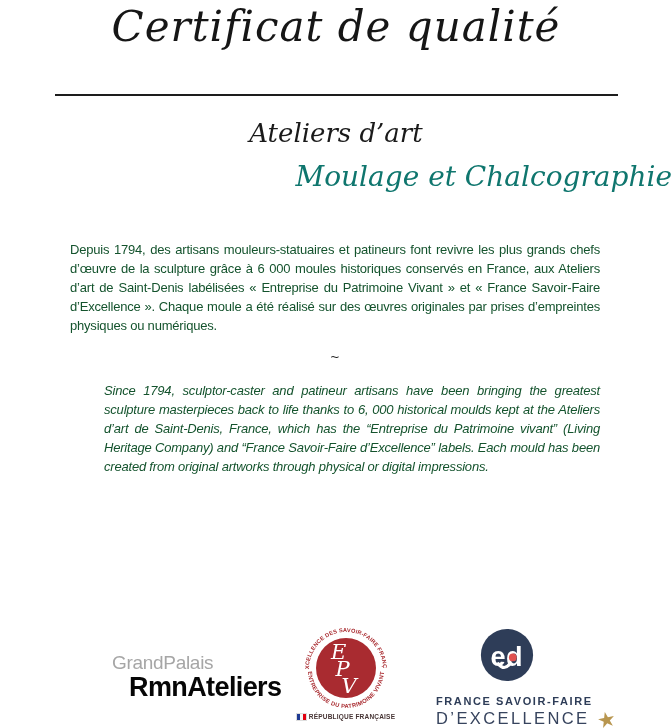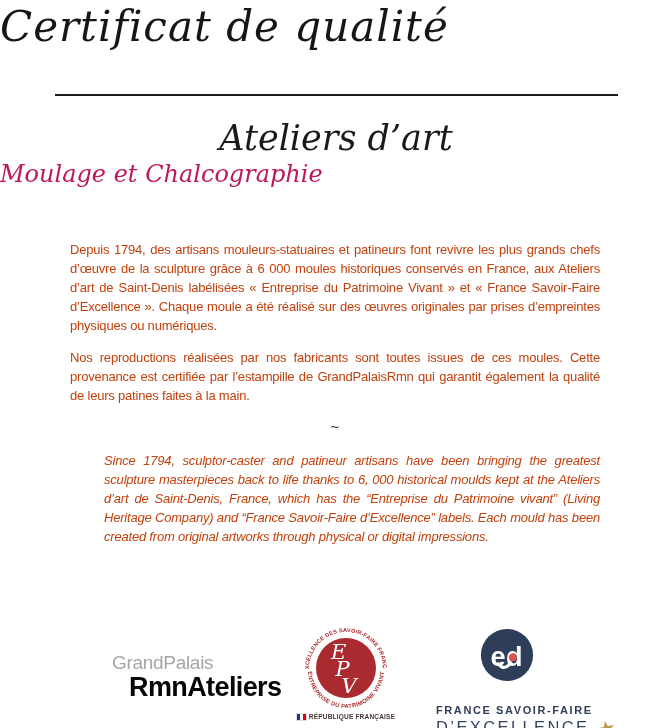--- a/index.html
+++ b/index.html
@@ -11,63 +11,64 @@
     background: #ffffff;
     overflow: hidden;
     font-family: "Liberation Sans", sans-serif;
     color: #1b1b1b;
   }
 
   
   .cert-title {
     position: absolute;
     top: 2px; left: 0; right: 0;
+    text-align: center;
     font-family: "DejaVu Serif", serif;
     font-style: italic;
     font-size: 42px;
     letter-spacing: 1px;
     color: #161616;
   }
   .title-divider {
     position: absolute;
     top: 94px; left: 55px;
     width: 563px;
     border-top: 2px solid #1d1d1d;
   }
   .subtitle-1 {
     position: absolute;
     top: 118px; left: 0; right: 0;
     text-align: center;
     font-family: "DejaVu Serif", serif;
     font-style: italic;
-    font-size: 35px;
+    font-size: 26px;
     color: #1a1a1a;
   }
   .subtitle-2 {
     position: absolute;
     top: 160px; left: 0; right: 0;
-    text-align: left;
+    text-align: right;
     font-family: "DejaVu Serif", serif;
     font-style: italic;
-    font-size: 24px;
-    color: #be185d;
+    font-size: 28px;
+    color: #0f766e;
   }
 
   
   .textblock {
     position: absolute;
     top: 240px; left: 70px;
     width: 530px;
   }
   .textblock p {
     font-size: 13px;
     line-height: 19px;
     letter-spacing: -0.2px;
     text-align: justify;
-    color: #c2410c;
+    color: #14532d;
     margin-bottom: 13px;
   }
   .textblock p.en {
     font-style: italic;
     margin-left: 34px;
   }
   .tilde-sep {
     text-align: center;
     font-size: 15px;
     color: #1c1c1c;
@@ -115,21 +116,21 @@
   .fr-flag {
     display: inline-block;
     width: 9px; height: 6px;
     background: linear-gradient(to right, #1f3a93 33%, #f5f5f5 33%, #f5f5f5 66%, #e1000f 66%);
     outline: 1px solid #ddd;
   }
 
   
   .ed-logo { position: absolute; left: 436px; top: 0; width: 142px; text-align: center; }
   .ed-line1 {
-    margin-top: 16px;
+    margin-top: 7px;
     font-size: 11px;
     font-weight: bold;
     letter-spacing: 1.6px;
     color: #2e3d58;
     white-space: nowrap;
   }
   .ed-line2 {
     margin-top: 2px;
     font-size: 16.5px;
     font-weight: 400;
@@ -153,21 +154,20 @@
 <div class="page">
 
   <div class="cert-title">Certificat de qualité</div>
   <div class="title-divider"></div>
 
   <div class="subtitle-1">Ateliers d’art</div>
   <div class="subtitle-2">Moulage et Chalcographie</div>
 
   <div class="textblock">
     <p>Depuis 1794, des artisans mouleurs-statuaires et patineurs font revivre les plus grands chefs d’œuvre de la sculpture grâce à 6 000 moules historiques conservés en France, aux Ateliers d’art de Saint-Denis labélisées « Entreprise du Patrimoine Vivant » et « France Savoir-Faire d’Excellence ». Chaque moule a été réalisé sur des œuvres originales par prises d’empreintes physiques ou numériques.</p>
-    <p>Nos reproductions réalisées par nos fabricants sont toutes issues de ces moules. Cette provenance est certifiée par l’estampille de GrandPalaisRmn qui garantit également la qualité de leurs patines faites à la main.</p>
     <div class="tilde-sep">~</div>
     <p class="en">Since 1794, sculptor-caster and patineur artisans have been bringing the greatest sculpture masterpieces back to life thanks to 6, 000 historical moulds kept at the Ateliers d’art de Saint-Denis, France, which has the “Entreprise du Patrimoine vivant” (Living Heritage Company) and “France Savoir-Faire d’Excellence” labels. Each mould has been created from original artworks through physical or digital impressions.</p>
   </div>
 
   <div class="footer">
 
     <div class="gp-logo">
       <div class="gp-line1">GrandPalais</div>
       <div class="gp-line2">RmnAteliers</div>
     </div>

